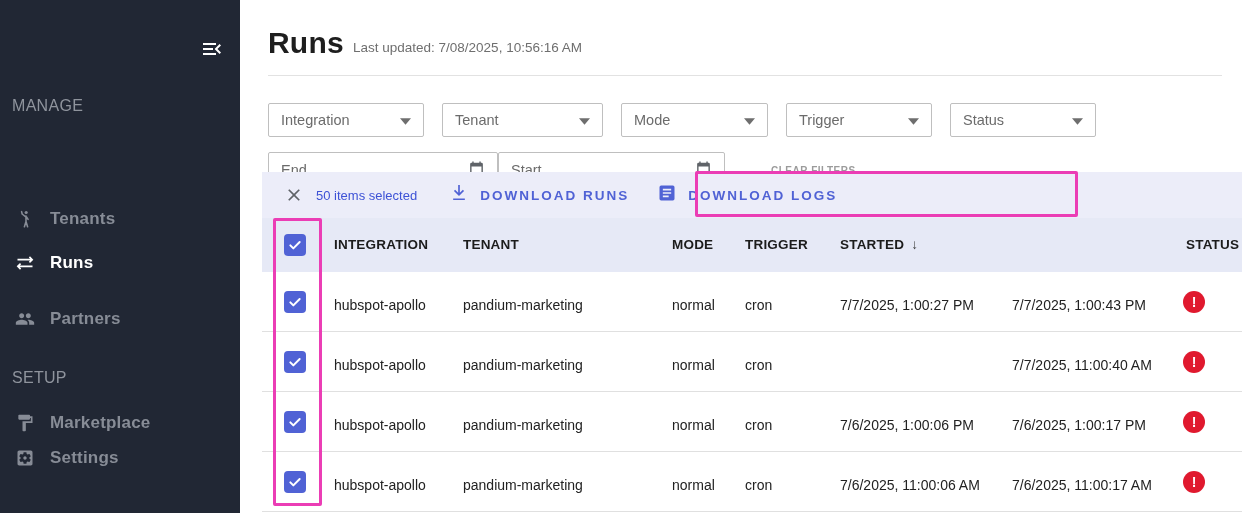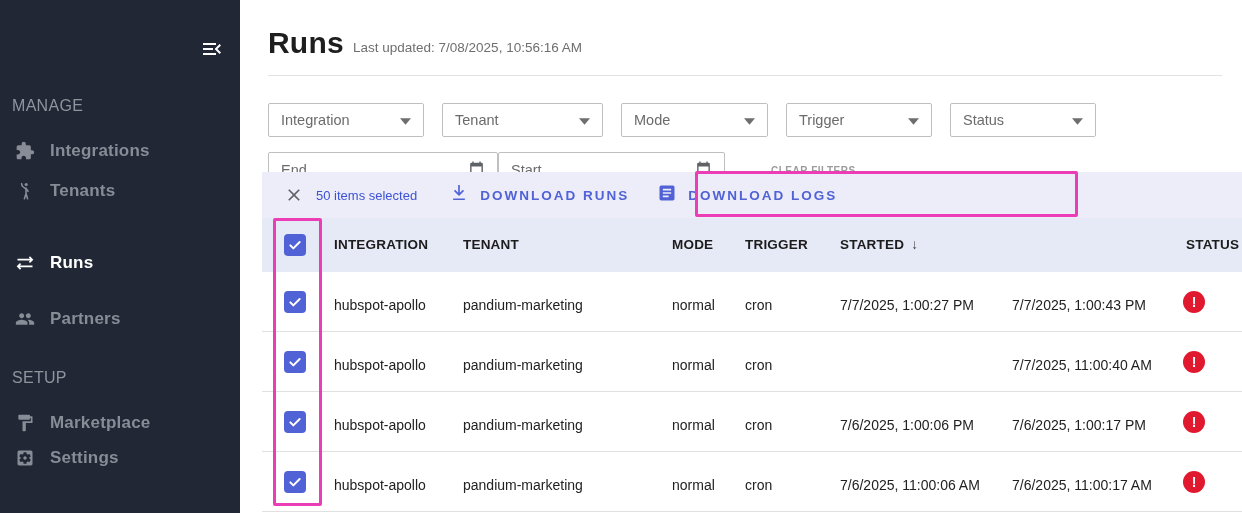--- a/index.html
+++ b/index.html
@@ -96,30 +96,22 @@
     <div class="collapse-btn">
       <span>
         <svg viewBox="0 0 24 24">
             <path d="M3 18h13v-2H3v2zm0-5h10v-2H3v2zm0-7v2h13V6H3zm18 9.59L17.42 12 21 8.41 19.59 7l-5 5 5 5L21 15.59z"></path>
           </svg>
       </span>
     </div>
 
     <div class="nav-section" style="top:97px">MANAGE</div>
 
-    <div class="nav-item" style="top:138px">
-      <span class="nav-icon">
-        <svg viewBox="0 0 24 24">
-            <path d="M20.5 11H19V7c0-1.1-.9-2-2-2h-4V3.5C13 2.12 11.88 1 10.5 1S8 2.12 8 3.5V5H4c-1.1 0-2 .9-2 2v3.8h1.5c1.49 0 2.7 1.21 2.7 2.7s-1.21 2.7-2.7 2.7H2V20c0 1.1.9 2 2 2h3.8v-1.5c0-1.49 1.21-2.7 2.7-2.7 1.49 0 2.7 1.21 2.7 2.7V22H17c1.1 0 2-.9 2-2v-4h1.5c1.38 0 2.5-1.12 2.5-2.5S21.88 11 20.5 11z"></path>
-          </svg>
-      </span>
-      <span class="nav-label">Integrations</span>
-    </div>
-
-    <div class="nav-item" style="top:178px">
+
+    <div class="nav-item" style="top:206px">
       <span class="nav-icon">
         <svg viewBox="0 0 24 24" fill="none" stroke="currentColor" stroke-width="1.9" stroke-linecap="round">
           <circle cx="13.4" cy="4.2" r="1.9" fill="currentColor" stroke="none"></circle>
           <path d="M13.2 8.4v6.6M13.2 15l-1.9 6.2M13.2 15l1.9 6.2M12.6 9.3 8.6 6M8.6 6 7.9 3.2M13.8 9.6l1.9 2.8"></path>
         </svg>
       </span>
       <span class="nav-label">Tenants</span>
     </div>
 
     <div class="nav-item active" style="top:250px">

